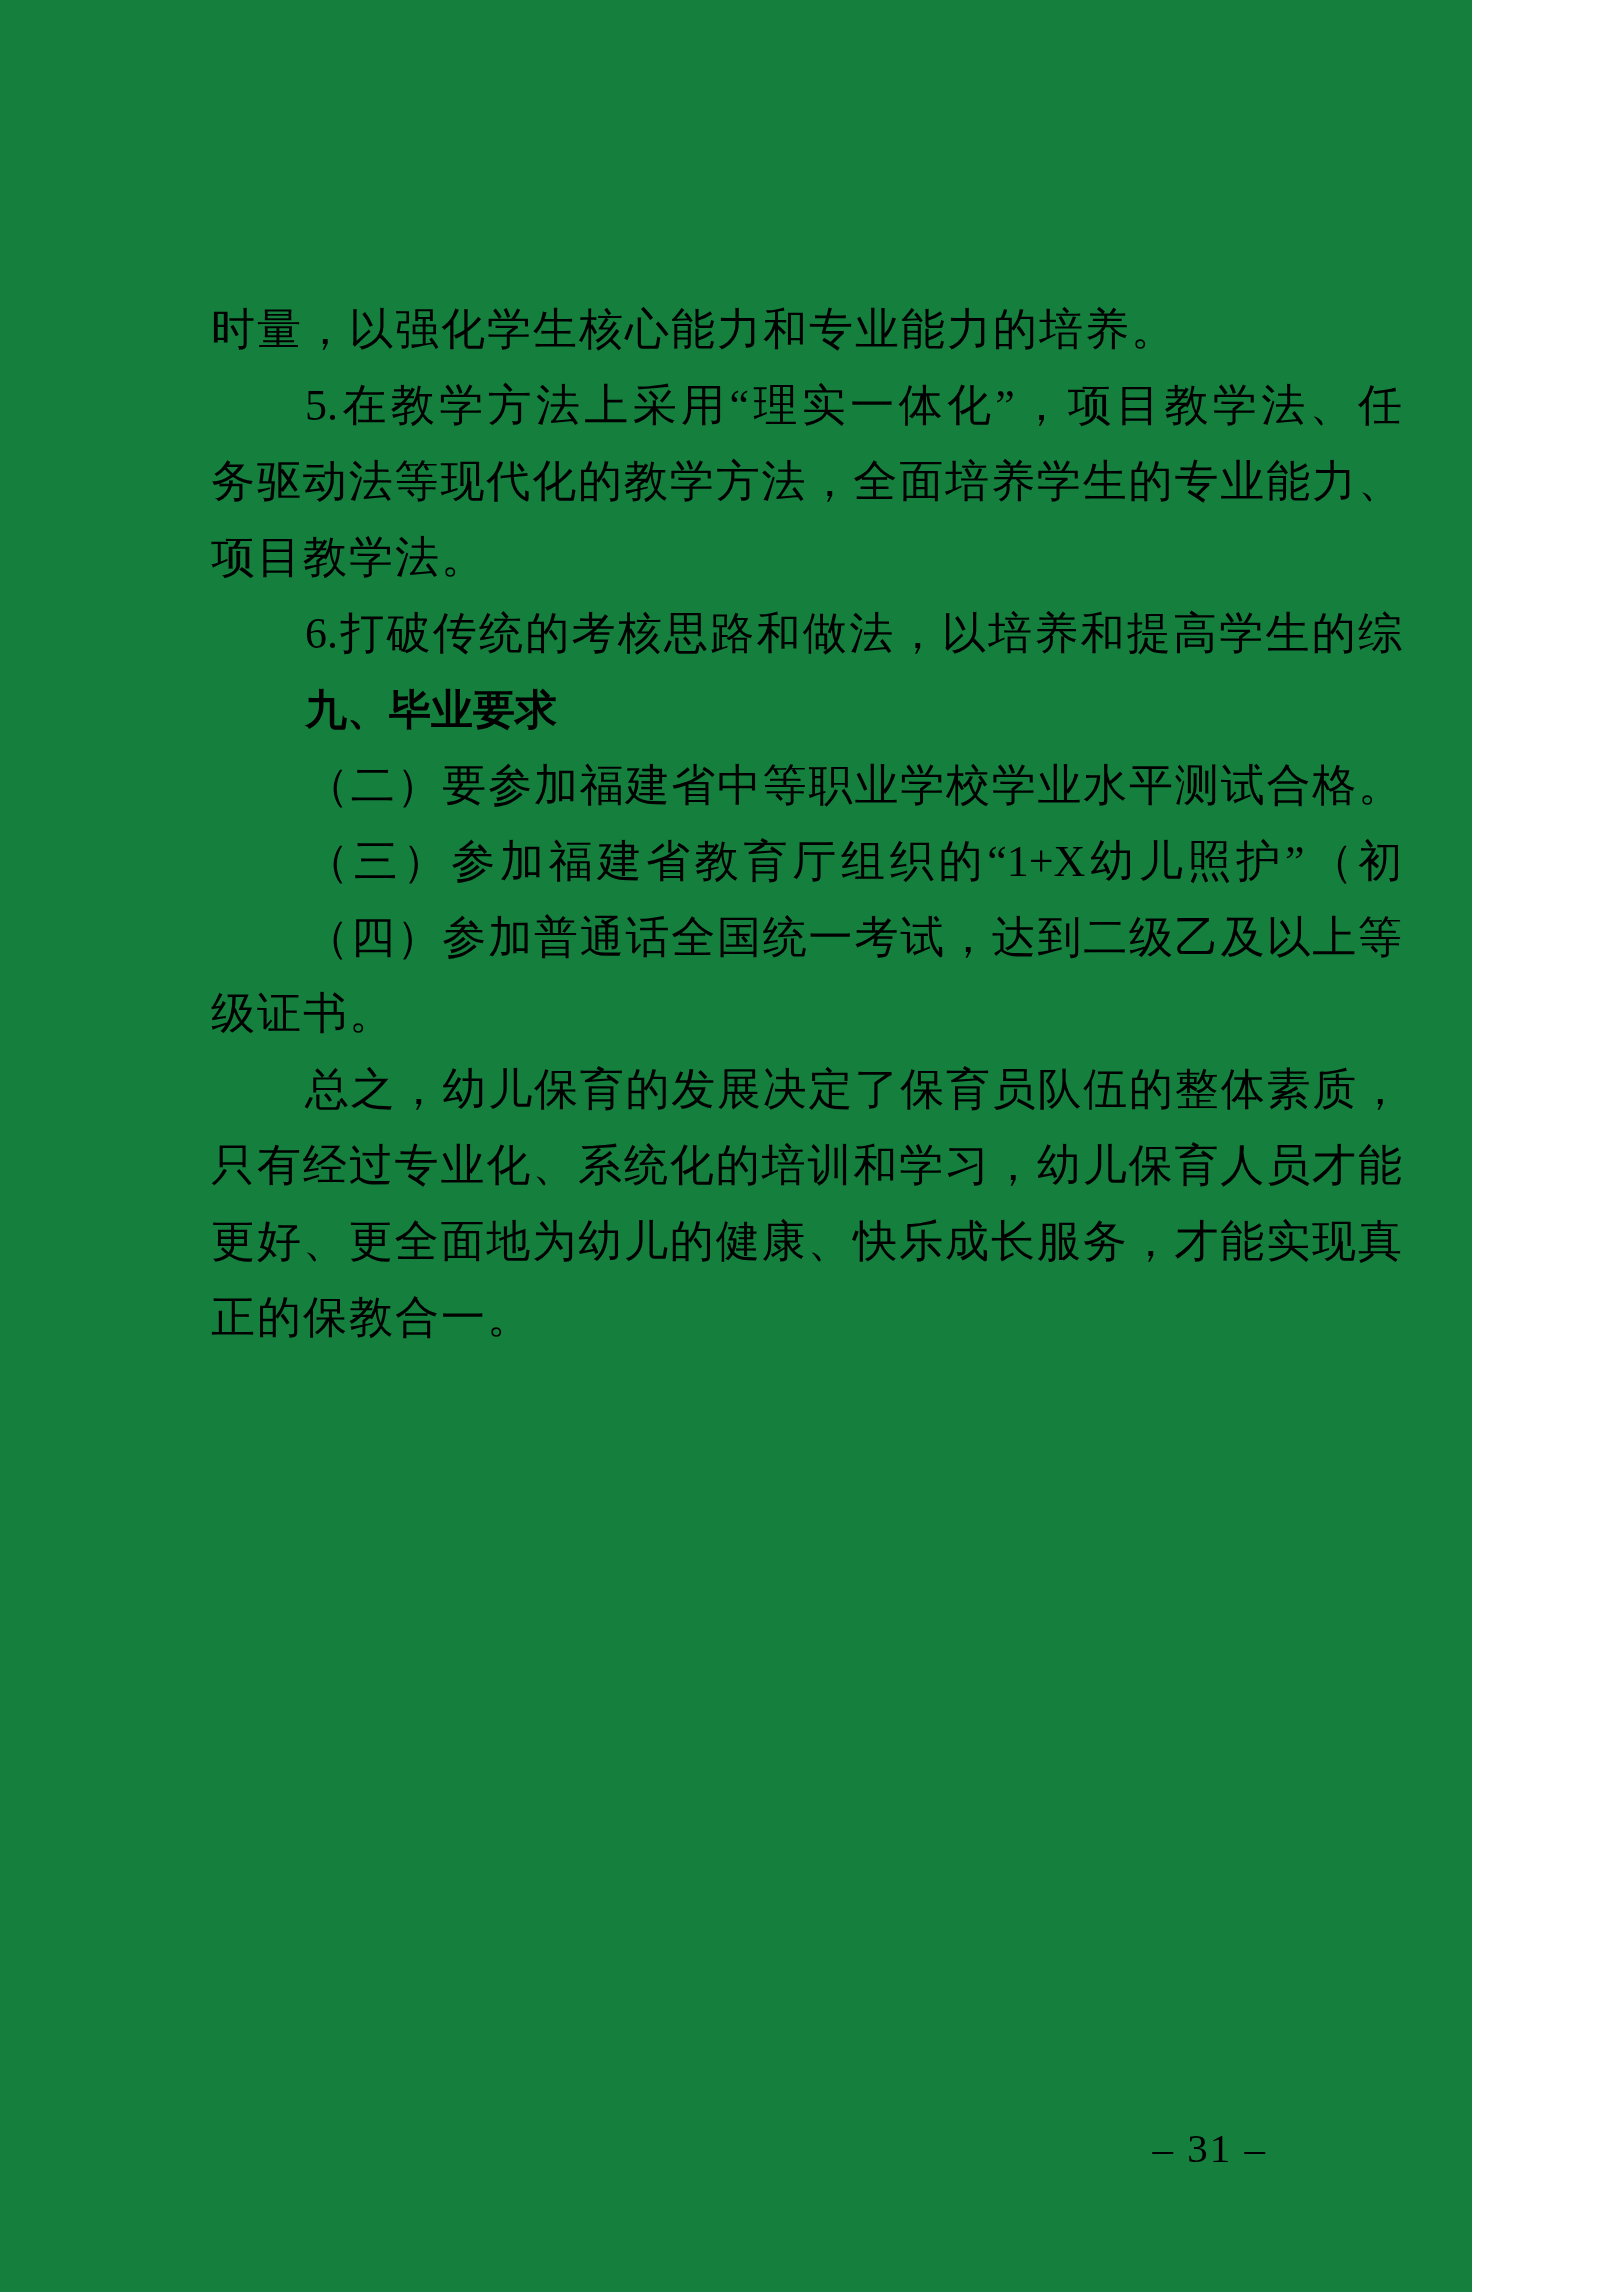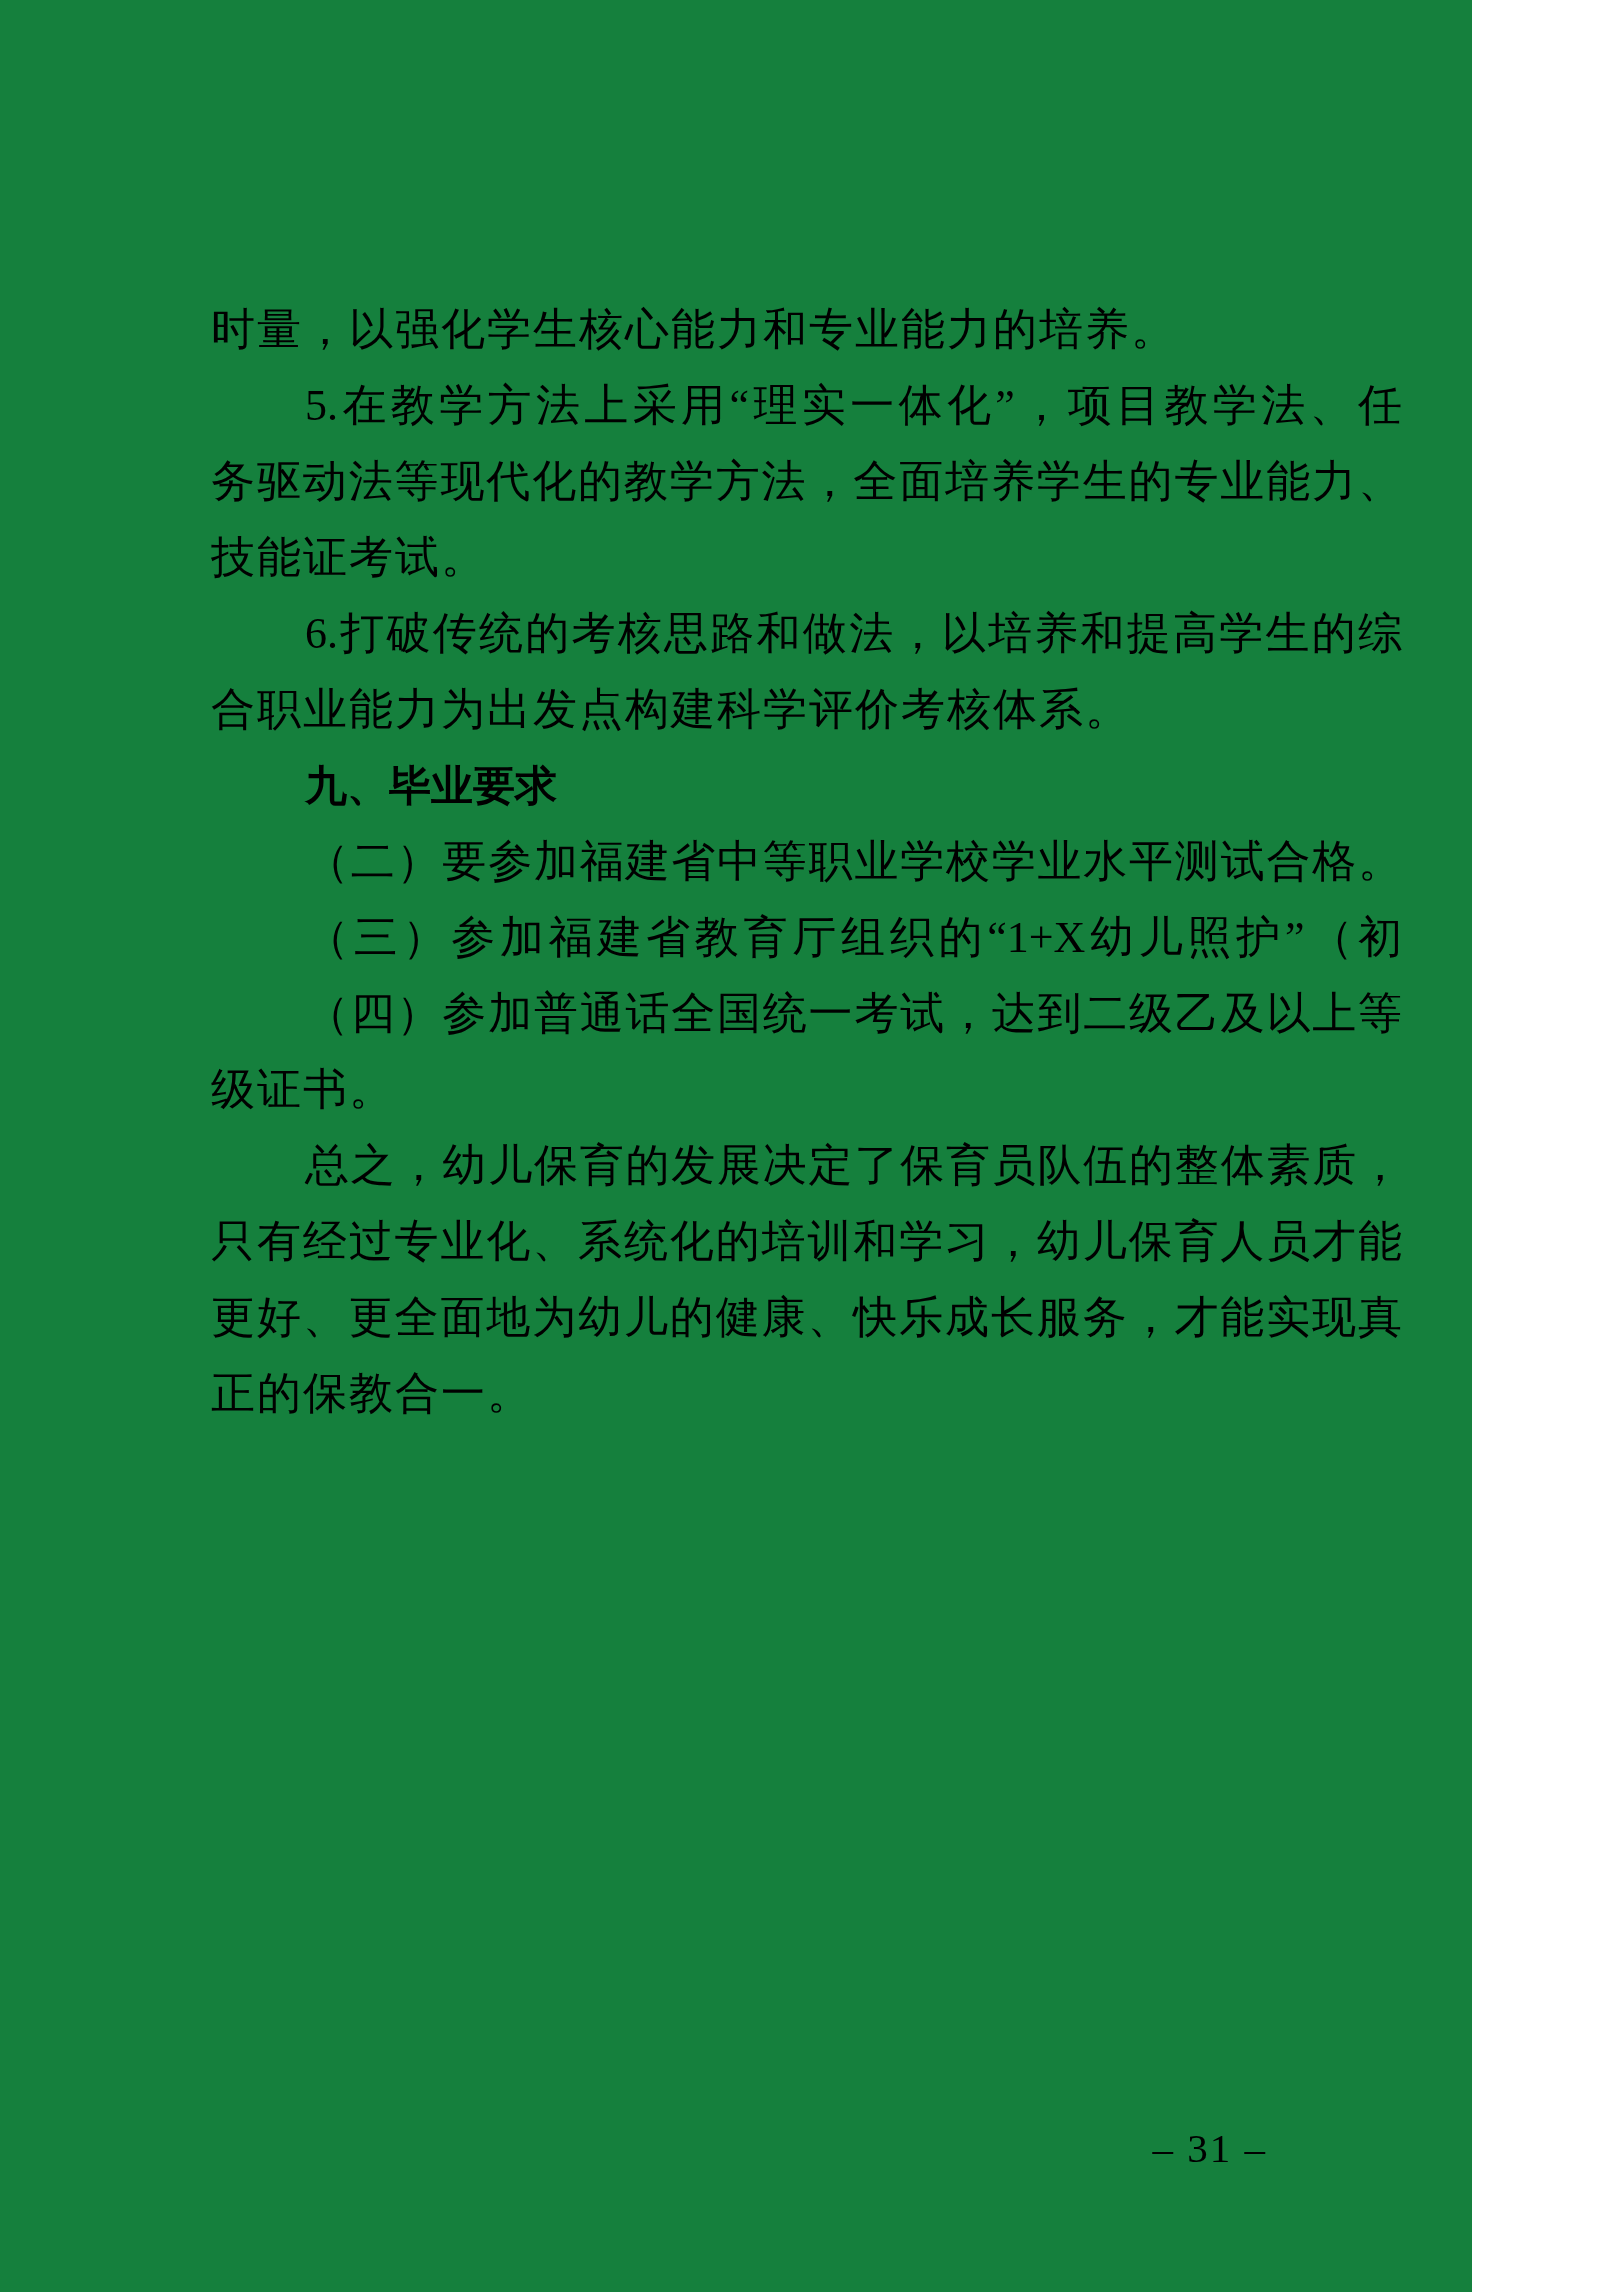--- a/index.html
+++ b/index.html
@@ -60,23 +60,22 @@
   }
 </style>
 </head>
 <body>
 
 <div class="page">
   <div class="text-block">
     <div class="line">时量，以强化学生核心能力和专业能力的培养。</div>
     <div class="line indent fill">5.在教学方法上采用“理实一体化”，项目教学法、任</div>
     <div class="line fill">务驱动法等现代化的教学方法，全面培养学生的专业能力、</div>
-    <div class="line">技能证考试。</div>
+    <div class="line">项目教学法。</div>
     <div class="line indent fill">6.打破传统的考核思路和做法，以培养和提高学生的综</div>
-    <div class="line">合职业能力为出发点构建科学评价考核体系。</div>
     <div class="line heading indent">九、毕业要求</div>
     <div class="line indent fill">（二）要参加福建省中等职业学校学业水平测试合格。</div>
     <div class="line indent fill">（三）参加福建省教育厅组织的“1+X幼儿照护”（初</div>
     <div class="line indent fill">（四）参加普通话全国统一考试，达到二级乙及以上等</div>
     <div class="line">级证书。</div>
     <div class="line indent fill">总之，幼儿保育的发展决定了保育员队伍的整体素质，</div>
     <div class="line fill">只有经过专业化、系统化的培训和学习，幼儿保育人员才能</div>
     <div class="line fill">更好、更全面地为幼儿的健康、快乐成长服务，才能实现真</div>
     <div class="line">正的保教合一。</div>
   </div>

